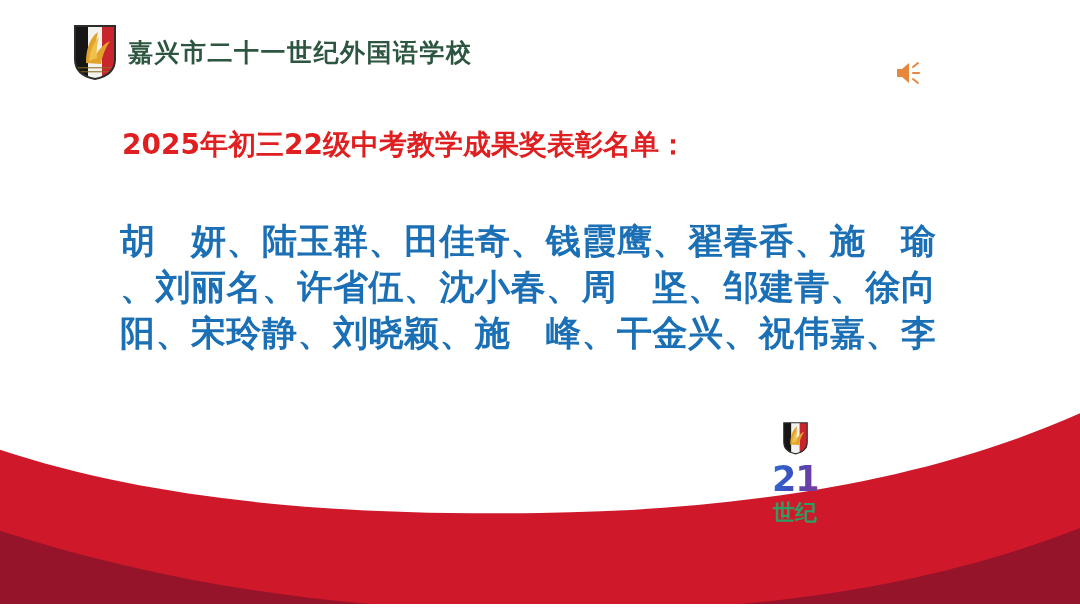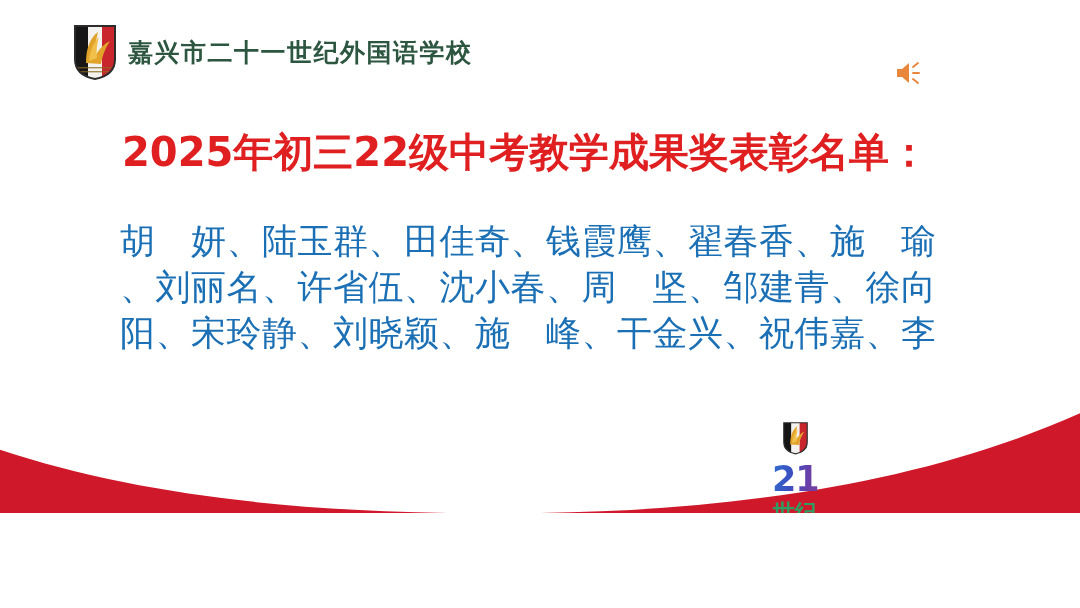--- a/index.html
+++ b/index.html
@@ -7,21 +7,21 @@
     padding: 0;
     background: #ffffff;
   }
   body {
     font-family: "Liberation Sans", "DejaVu Sans", sans-serif;
   }
 
   #slide {
     position: relative;
     width: 1080px;
-    height: 513px;
+    height: 604px;
     background: #ffffff;
     overflow: hidden;
   }
 
   
   .wave-layer {
     position: absolute;
     left: 0;
     top: 0;
     width: 1080px;
@@ -79,38 +79,38 @@
     height: 30px;
     cursor: pointer;
   }
 
   
   .title {
     position: absolute;
     left: 122px;
     top: 127px;
     font-family: "DejaVu Sans", "Liberation Sans", sans-serif;
-    font-size: 40px;
+    font-size: 28px;
     font-weight: bold;
     color: #e01f20;
     letter-spacing: 0px;
     white-space: nowrap;
     line-height: 1.25;
   }
 
   .body-block {
     position: absolute;
     left: 120px;
     top: 218px;
     width: 850px;
   }
   .body-line {
     font-family: "DejaVu Sans", "Liberation Sans", sans-serif;
     font-size: 35px;
-    font-weight: normal;
+    font-weight: bold;
     color: #1b6fb5;
     line-height: 46px;
     letter-spacing: 0.5px;
     white-space: nowrap;
   }
 
   
   .footer-logo {
     position: absolute;
     left: 772px;

